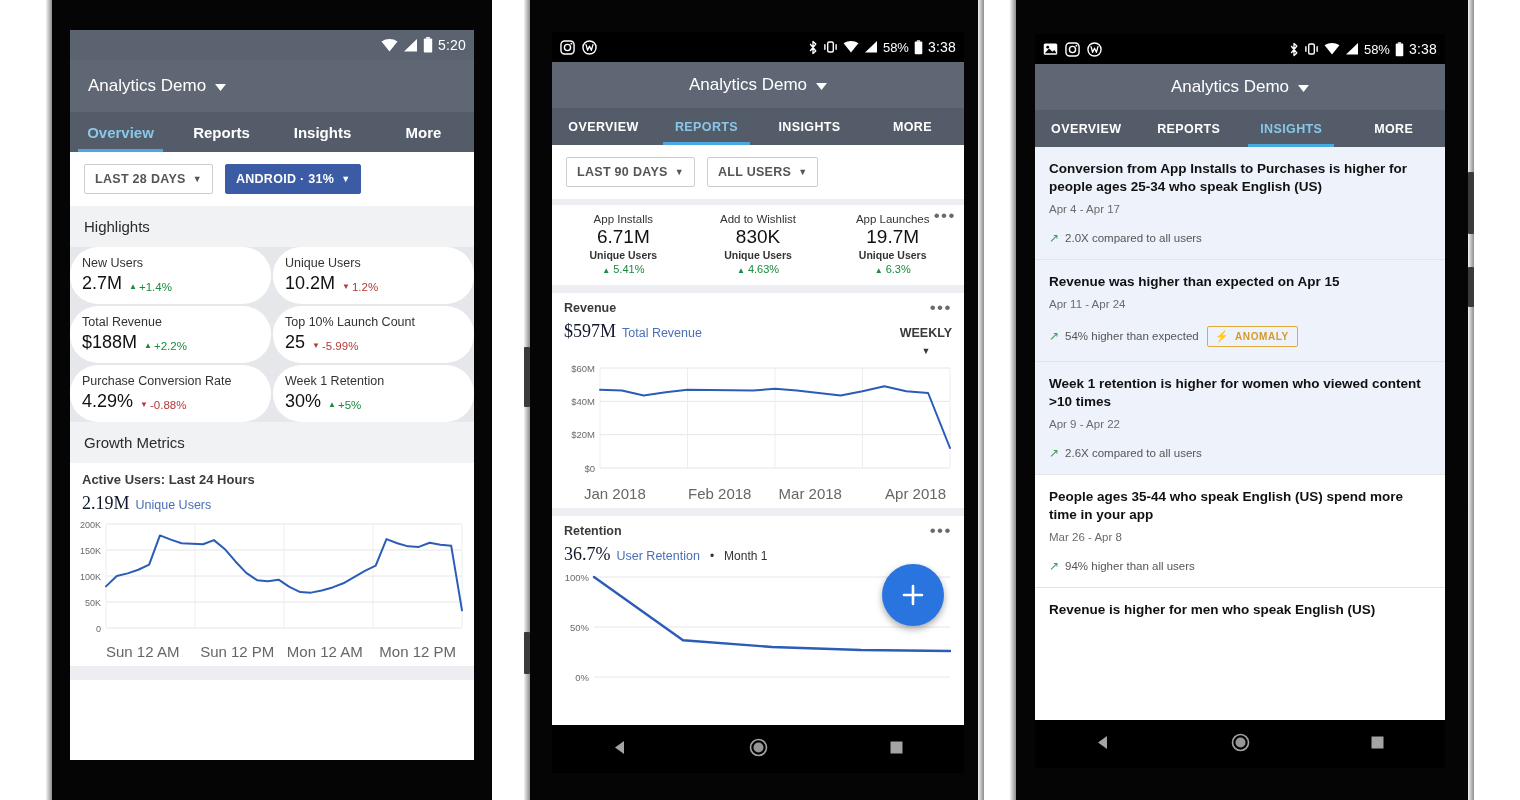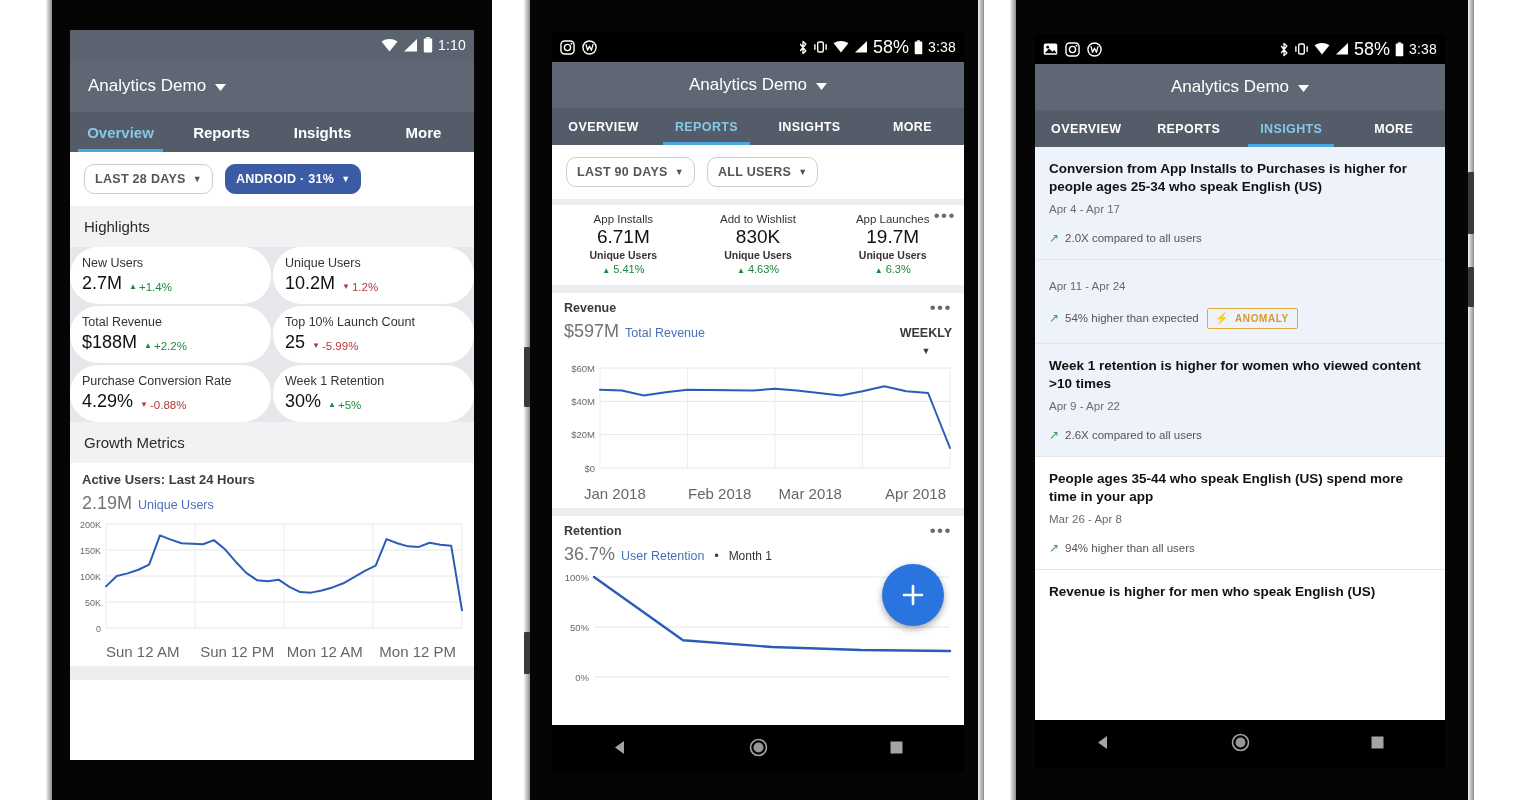--- a/index.html
+++ b/index.html
@@ -27,21 +27,21 @@
   .statusbar {
     height:30px; display:flex; align-items:center;
     padding:0 8px; font-size:13px; color:#fff;
     font-family:"Liberation Sans", sans-serif;
   }
   .statusbar.dark { background:#000; }
   .statusbar.grey { background:#5b6270; }
   .sb-left { display:flex; align-items:center; gap:7px; }
   .sb-right { margin-left:auto; display:flex; align-items:center; gap:5px; }
   .sb-time { font-size:14px; letter-spacing:.2px; }
-  .sb-pct { font-size:18px; }
+  .sb-pct { font-size:13px; }
   svg.ic { display:block; }
 
   
   .appbar {
     background:#5f6775; color:#fff;
     display:flex; align-items:center;
   }
   .appbar .title { font-size:17px; font-weight:400; }
   .appbar.left-align { padding:0 18px; height:52px; }
   .appbar.center-align { justify-content:center; height:46px; }
@@ -58,21 +58,21 @@
   .tab.active::after {
     content:""; position:absolute; left:8%; right:8%; bottom:0;
     height:3px; background:#4aa8e0;
   }
   .tabs.caps .tab { font-size:12.5px; font-weight:bold; letter-spacing:.4px; }
   .tabs.title .tab { font-size:15px; font-weight:bold; }
 
   
   .filters { background:#fff; display:flex; align-items:center; gap:12px; padding:12px 14px; }
   .chip {
-    border:1px solid #cdcdcd; border-radius:10px; background:#fff;
+    border:1px solid #cdcdcd; border-radius:2px; background:#fff;
     color:#555; font-size:12.5px; font-weight:bold; letter-spacing:.3px;
     padding:7px 10px; display:flex; align-items:center; gap:7px; cursor:pointer;
   }
   .chip.solid { background:#3b5ba5; border-color:#3b5ba5; color:#fff;align-items:center; }
   .chip .cd { font-size:9px; }
 
   
   .sec-head {
     background:#f1f2f4; color:#2b2b2b;
     font-size:15px; padding:12px 14px;
@@ -89,21 +89,21 @@
   .down { color:#b33a3a; }
   .tri { font-size:8px; line-height:1; }
 
   
   .card { background:#fff; }
   .card-title { font-size:12.5px; font-weight:bold; color:#3b3b3b; padding:9px 12px 2px 12px; }
   .card-head-row { display:flex; align-items:center; padding:8px 12px 2px 12px; }
   .card-head-row .ct { font-size:12.5px; font-weight:bold; color:#3b3b3b;text-align:right; }
   .dots { margin-left:auto; color:#6a6a6a; font-size:17px; letter-spacing:1.5px; line-height:.6; cursor:pointer; }
   .bigval-row { display:flex; align-items:baseline; padding:4px 12px 2px 12px; gap:6px; }
-  .bigval { font-size:18px; color:#737373; }
+  .bigval { font-size:18px; color:#0f172a;font-family:Liberation Serif, serif; }
   .bigsub { font-size:12.5px; color:#4a6fb5; }
   .bigsub2 { font-size:12px; color:#333; }
   .period { margin-left:auto; font-size:12.5px; font-weight:bold; color:#3b3b3b; display:flex; align-items:center; gap:6px; cursor:pointer;flex-direction:column; }
   .plotwrap { padding:2px 6px 0 2px; }
   .xaxis { display:flex; font-size:15px; color:#666; padding:1px 18px 6px 6px; }
   .xaxis span { flex:1; text-align:center; }
   .xaxis span:first-child { text-align:left; }
   .xaxis span:last-child { text-align:right; }
 
   
@@ -159,21 +159,21 @@
           <svg class="ic" width="17" height="13" viewBox="0 0 17 13">
               <path d="M8.5 12.5 0.5 2.5 C3 0.8 5.7 0 8.5 0 C11.3 0 14 0.8 16.5 2.5 Z" fill="#fff"></path>
             </svg>
           <svg class="ic" width="15" height="13" viewBox="0 0 15 13">
               <path d="M14 0 L14 12.5 L1 12.5 Z" fill="#fff"></path>
             </svg>
           <svg class="ic" width="10" height="16" viewBox="0 0 10 16">
               <rect x="3.2" y="0" width="3.6" height="1.6" fill="#fff"></rect>
               <rect x="0.8" y="1.4" width="8.4" height="14" rx="1" fill="#fff"></rect>
             </svg>
-          <span class="sb-time">1:10</span>
+          <span class="sb-time">5:20</span>
         </div>
       </div>
 
       <div class="appbar left-align">
         <span class="title">Analytics Demo</span>
         <span class="caret">
           <svg width="11" height="7" viewBox="0 0 11 7">
               <path d="M0 0 L11 0 L5.5 7 Z" fill="#fff"></path>
             </svg>
         </span>
@@ -574,20 +574,21 @@
         <div class="ifoot">
           <span class="imetric">
               <span class="arrow-up">↗</span>
               <span>2.0X compared to all users</span>
             </span>
         </div>
       </div>
       <div class="thinline"></div>
 
       <div class="insight">
+        <div class="ititle">Revenue was higher than expected on Apr 15</div>
         <div class="idate">Apr 11 - Apr 24</div>
         <div class="ifoot">
           <span class="imetric">
               <span class="arrow-up">↗</span>
               <span>54% higher than expected</span>
             </span>
           <span class="badge">
               <span class="bolt">⚡</span>
               <span>ANOMALY</span>
             </span>

